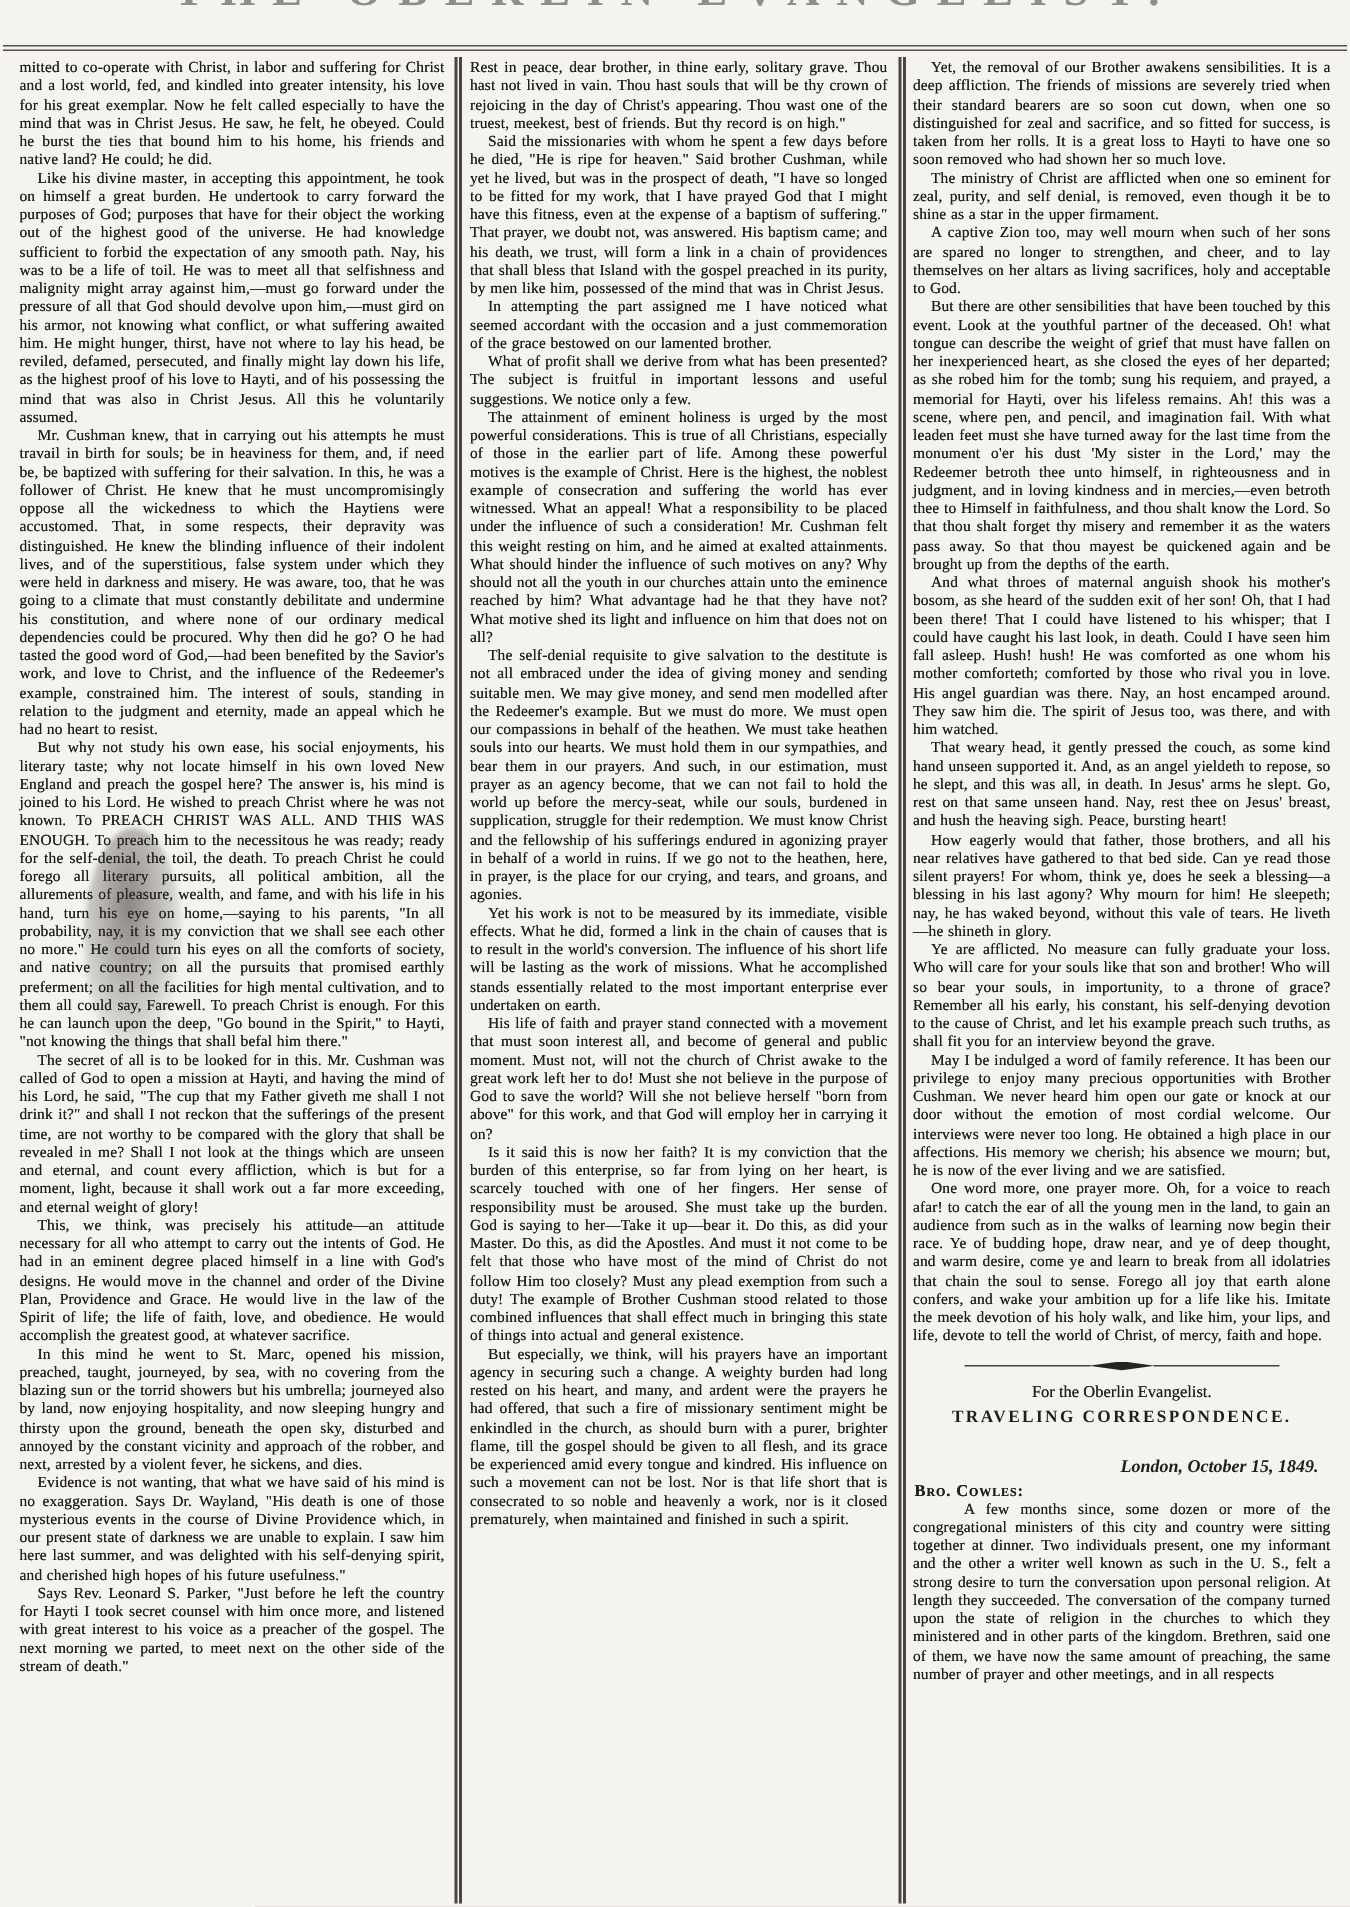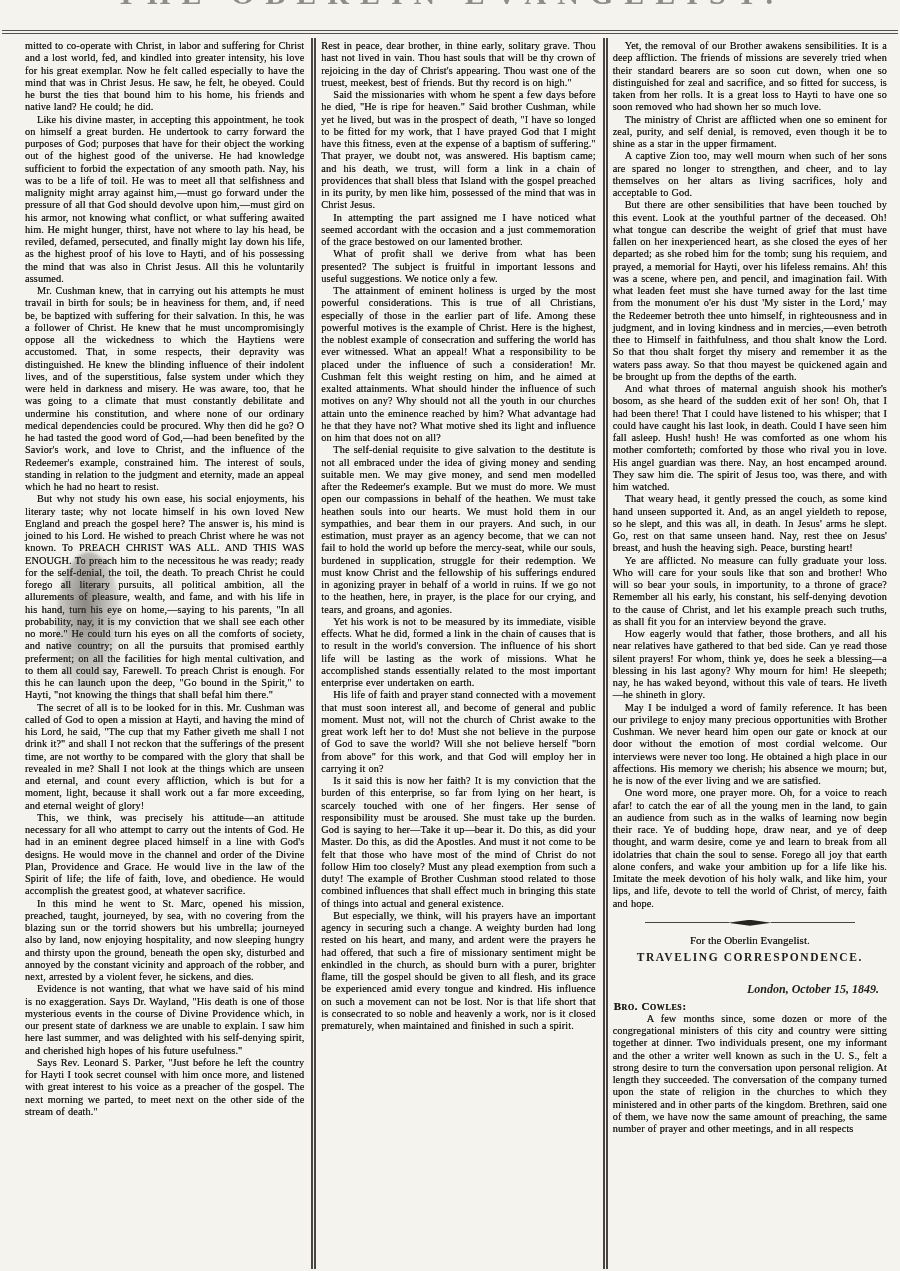--- a/index.html
+++ b/index.html
@@ -10,21 +10,21 @@
     color:#201e1a;
   }
   
   .masthead { position:relative; height:30px; overflow:hidden; }
   .masthead-title {
     position:absolute; top:-21px; left:0; width:100%;
     text-align:center; font-size:30px; line-height:30px; font-weight:bold;
     letter-spacing:11px; color:#6e6c66; opacity:.75; white-space:nowrap;
   }
   .rule-top { height:2px; border-top:1px solid #55514a; border-bottom:1px solid #55514a; margin:0 2px; }
-  .columns { display:flex; height:1235px; padding:4px 6px 0 20px; box-sizing:border-box; }
+  .columns { display:flex; height:1235px; padding:4px 6px 0 8px; box-sizing:border-box; }
   .col { width:33.333%; box-sizing:border-box; padding:2px 7px 0 5px; height:100%; overflow:hidden; }
   .col + .col { border-left:5px double #4a463f; }
   .col p {
     margin:0; text-indent:12px; text-align:justify;
     font-size:10.3px; line-height:12.25px;
     word-spacing:0.4px; letter-spacing:0.1px;
     text-shadow:0 0 0.3px rgba(30,28,24,.85);
   }
   .p-flush { text-indent:0 !important; }
   
@@ -83,22 +83,22 @@
       <p>But especially, we think, will his prayers have an important agency in securing such a change. A weighty burden had long rested on his heart, and many, and ardent were the prayers he had offered, that such a fire of missionary sentiment might be enkindled in the church, as should burn with a purer, brighter flame, till the gospel should be given to all flesh, and its grace be experienced amid every tongue and kindred. His influence on such a movement can not be lost. Nor is that life short that is consecrated to so noble and heavenly a work, nor is it closed prematurely, when maintained and finished in such a spirit.</p>
     </section>
 
     <section class="col">
       <p>Yet, the removal of our Brother awakens sensibilities. It is a deep affliction. The friends of missions are severely tried when their standard bearers are so soon cut down, when one so distinguished for zeal and sacrifice, and so fitted for success, is taken from her rolls. It is a great loss to Hayti to have one so soon removed who had shown her so much love.</p>
       <p>The ministry of Christ are afflicted when one so eminent for zeal, purity, and self denial, is removed, even though it be to shine as a star in the upper firmament.</p>
       <p>A captive Zion too, may well mourn when such of her sons are spared no longer to strengthen, and cheer, and to lay themselves on her altars as living sacrifices, holy and acceptable to God.</p>
       <p>But there are other sensibilities that have been touched by this event. Look at the youthful partner of the deceased. Oh! what tongue can describe the weight of grief that must have fallen on her inexperienced heart, as she closed the eyes of her departed; as she robed him for the tomb; sung his requiem, and prayed, a memorial for Hayti, over his lifeless remains. Ah! this was a scene, where pen, and pencil, and imagination fail. With what leaden feet must she have turned away for the last time from the monument o'er his dust 'My sister in the Lord,' may the Redeemer betroth thee unto himself, in righteousness and in judgment, and in loving kindness and in mercies,—even betroth thee to Himself in faithfulness, and thou shalt know the Lord. So that thou shalt forget thy misery and remember it as the waters pass away. So that thou mayest be quickened again and be brought up from the depths of the earth.</p>
       <p>And what throes of maternal anguish shook his mother's bosom, as she heard of the sudden exit of her son! Oh, that I had been there! That I could have listened to his whisper; that I could have caught his last look, in death. Could I have seen him fall asleep. Hush! hush! He was comforted as one whom his mother comforteth; comforted by those who rival you in love. His angel guardian was there. Nay, an host encamped around. They saw him die. The spirit of Jesus too, was there, and with him watched.</p>
       <p>That weary head, it gently pressed the couch, as some kind hand unseen supported it. And, as an angel yieldeth to repose, so he slept, and this was all, in death. In Jesus' arms he slept. Go, rest on that same unseen hand. Nay, rest thee on Jesus' breast, and hush the heaving sigh. Peace, bursting heart!</p>
+      <p>How eagerly would that father, those brothers, and all his near relatives have gathered to that bed side. Can ye read those silent prayers! For whom, think ye, does he seek a blessing—a blessing in his last agony? Why mourn for him! He sleepeth; nay, he has waked beyond, without this vale of tears. He liveth—he shineth in glory.</p>
       <p>Ye are afflicted. No measure can fully graduate your loss. Who will care for your souls like that son and brother! Who will so bear your souls, in importunity, to a throne of grace? Remember all his early, his constant, his self-denying devotion to the cause of Christ, and let his example preach such truths, as shall fit you for an interview beyond the grave.</p>
-      <p>How eagerly would that father, those brothers, and all his near relatives have gathered to that bed side. Can ye read those silent prayers! For whom, think ye, does he seek a blessing—a blessing in his last agony? Why mourn for him! He sleepeth; nay, he has waked beyond, without this vale of tears. He liveth—he shineth in glory.</p>
       <p>May I be indulged a word of family reference. It has been our privilege to enjoy many precious opportunities with Brother Cushman. We never heard him open our gate or knock at our door without the emotion of most cordial welcome. Our interviews were never too long. He obtained a high place in our affections. His memory we cherish; his absence we mourn; but, he is now of the ever living and we are satisfied.</p>
       <p>One word more, one prayer more. Oh, for a voice to reach afar! to catch the ear of all the young men in the land, to gain an audience from such as in the walks of learning now begin their race. Ye of budding hope, draw near, and ye of deep thought, and warm desire, come ye and learn to break from all idolatries that chain the soul to sense. Forego all joy that earth alone confers, and wake your ambition up for a life like his. Imitate the meek devotion of his holy walk, and like him, your lips, and life, devote to tell the world of Christ, of mercy, faith and hope.</p>
 
       <div class="ornament">
         <span class="line"></span>
         <span class="diamond"></span>
         <span class="line"></span>
       </div>
 
       <div class="credit">For the Oberlin Evangelist.</div>

